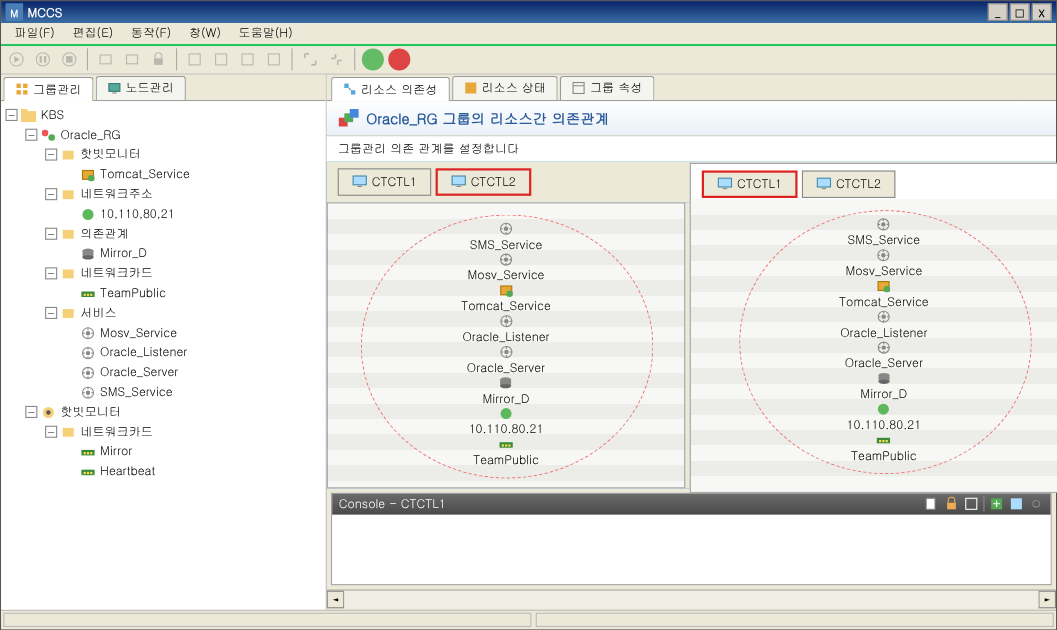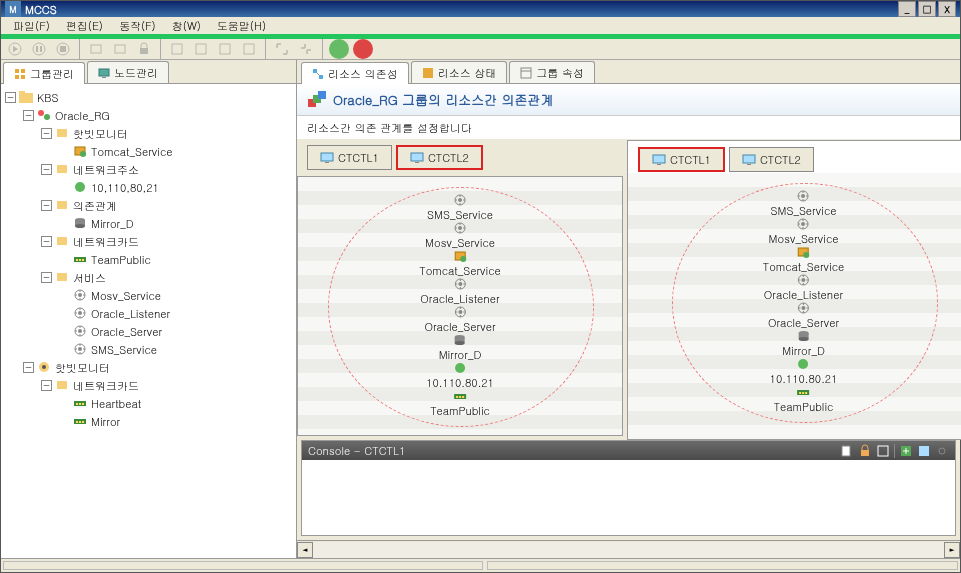--- a/index.html
+++ b/index.html
@@ -6,21 +6,21 @@
     body { background: #fff; width: 961px; height: 573px; overflow: hidden; }
     
     .window { border: 1px solid #555; width: 961px; height: 573px; display: flex; flex-direction: column; background: #ece9d8; }
     
     .titlebar { background: linear-gradient(#0a246a, #3a6ea5); color: #fff; height: 22px; display: flex; align-items: center; padding: 0 4px; font-weight: bold; }
     .titlebar-icon { width: 16px; height: 16px; background: #4a7fb5; display: inline-flex; align-items: center; justify-content: center; margin-right: 4px; font-size: 9px; color: #fff; }
     .titlebar-title { flex: 1; }
     .window-controls { display: flex; gap: 2px; }
     .window-btn { width: 18px; height: 16px; background: #d4d0c8; border: 1px solid #888; display: flex; align-items: center; justify-content: center; font-size: 9px; cursor: pointer; color: #000; }
     
-    .menubar { background: #ece9d8; height: 22px; display: flex; align-items: center; padding: 0 4px; border-bottom: 5px solid #22c55e; }
+    .menubar { background: #ece9d8; height: 22px; display: flex; align-items: center; padding: 0 4px; border-bottom: 2px solid #22c55e; }
     .menu-item { padding: 2px 8px; cursor: pointer; }
     
     .toolbar { background: #ece9d8; height: 28px; display: flex; align-items: center; padding: 0 4px; gap: 4px; border-bottom: 1px solid #aaa; }
     .tool-btn { width: 20px; height: 20px; border-radius: 10px; display: flex; align-items: center; justify-content: center; cursor: pointer; opacity: 0.5; }
     .tool-sep { width: 1px; height: 20px; background: #aaa; margin: 0 2px; }
     .tb-green { background: #6b6; }
     .tb-red { background: #d44; }
     
     .main-area { flex: 1; display: flex; background: #fff; position: relative; }
     
@@ -59,21 +59,21 @@
     
     .stripe-bg { background: repeating-linear-gradient(#f7f7f5 0px, #f7f7f5 14px, #ecece8 14px, #ecece8 28px); width: 100%; height: 100%; position: absolute; }
     
     .dep-circle { position: absolute; border: 1px dashed #e77; border-radius: 50%; }
     
     .res-item { position: absolute; left: 50%; transform: translateX(-50%); display: flex; flex-direction: column; align-items: center; font-size: 10px; }
     .res-icon { width: 16px; height: 14px; display: flex; align-items: center; justify-content: center; }
     
     .right-diag-buttons { position: absolute; top: 6px; left: 10px; display: flex; gap: 4px; z-index: 2; }
     
-    .console-panel { margin: 4px; border: 1px solid #999; background: #fff; display: flex; flex-direction: column; height: 96px; }
+    .console-panel { margin: 4px; border: 1px solid #999; background: #fff; display: flex; flex-direction: column; height: 84px; }
     .console-header { background: linear-gradient(#6a6a6a, #4a4a4a); color: #fff; padding: 2px 6px; display: flex; align-items: center; }
     .console-title { flex: 1; }
     .console-icons { display: flex; gap: 4px; }
     .console-ico { width: 14px; height: 14px; display: inline-block; }
     .console-body { flex: 1; background: #fff; overflow-y: scroll; }
     
     .bottom-scroll { height: 18px; background: #ece9d8; border-top: 1px solid #999; display: flex; align-items: center; }
     .scroll-track { flex: 1; height: 16px; background: #f0ede4; position: relative; }
     .scroll-arrow { width: 16px; height: 16px; background: #ece9d8; border: 1px solid #888; display: flex; align-items: center; justify-content: center; font-size: 8px; cursor: pointer; }
     
@@ -397,33 +397,33 @@
                   <div class="tree-row">
     <span class="tree-spacer"></span>
     <span class="tree-icon">
                       <svg width="14" height="12">
                         <rect x="1" y="4" width="12" height="5" fill="#3a8a3a"></rect>
                         <rect x="3" y="6" width="2" height="2" fill="#fd5"></rect>
                         <rect x="6" y="6" width="2" height="2" fill="#fd5"></rect>
                         <rect x="9" y="6" width="2" height="2" fill="#fd5"></rect>
                       </svg>
                     </span>
-    <span class="tree-label">Heartbeat</span>
+    <span class="tree-label">Mirror</span>
   </div>
                   <div class="tree-row">
     <span class="tree-spacer"></span>
     <span class="tree-icon">
                       <svg width="14" height="12">
                         <rect x="1" y="4" width="12" height="5" fill="#3a8a3a"></rect>
                         <rect x="3" y="6" width="2" height="2" fill="#fd5"></rect>
                         <rect x="6" y="6" width="2" height="2" fill="#fd5"></rect>
                         <rect x="9" y="6" width="2" height="2" fill="#fd5"></rect>
                       </svg>
                     </span>
-    <span class="tree-label">Mirror</span>
+    <span class="tree-label">Heartbeat</span>
   </div>
                 </div>
             </div>
           </div>
         </div>
       </div>
     </div>
 
     <div class="right-panel">
       <div class="right-tabs">
@@ -459,21 +459,21 @@
       <div class="content-header">
         <span>
             <svg width="20" height="18">
               <rect x="1" y="8" width="8" height="8" fill="#d44"></rect>
               <rect x="6" y="4" width="8" height="8" fill="#5a5"></rect>
               <rect x="11" y="0" width="8" height="8" fill="#48d"></rect>
             </svg>
           </span>
         <span class="content-title">Oracle_RG 그룹의 리소스간 의존관계</span>
       </div>
-      <div class="content-desc">리소스간 의존 관계를 설정합니다</div>
+      <div class="content-desc">그룹관리 의존 관계를 설정합니다</div>
 
       <div style="position:relative; flex:1; background:#0ea5e9;">
         <div class="node-buttons">
           <div class="node-btn">
             <span class="monitor-ico">
                 <svg width="14" height="12">
                   <rect x="1" y="1" width="12" height="8" fill="#adf" stroke="#48a"></rect>
                   <rect x="5" y="10" width="4" height="1" fill="#888"></rect>
                 </svg>
               </span>

